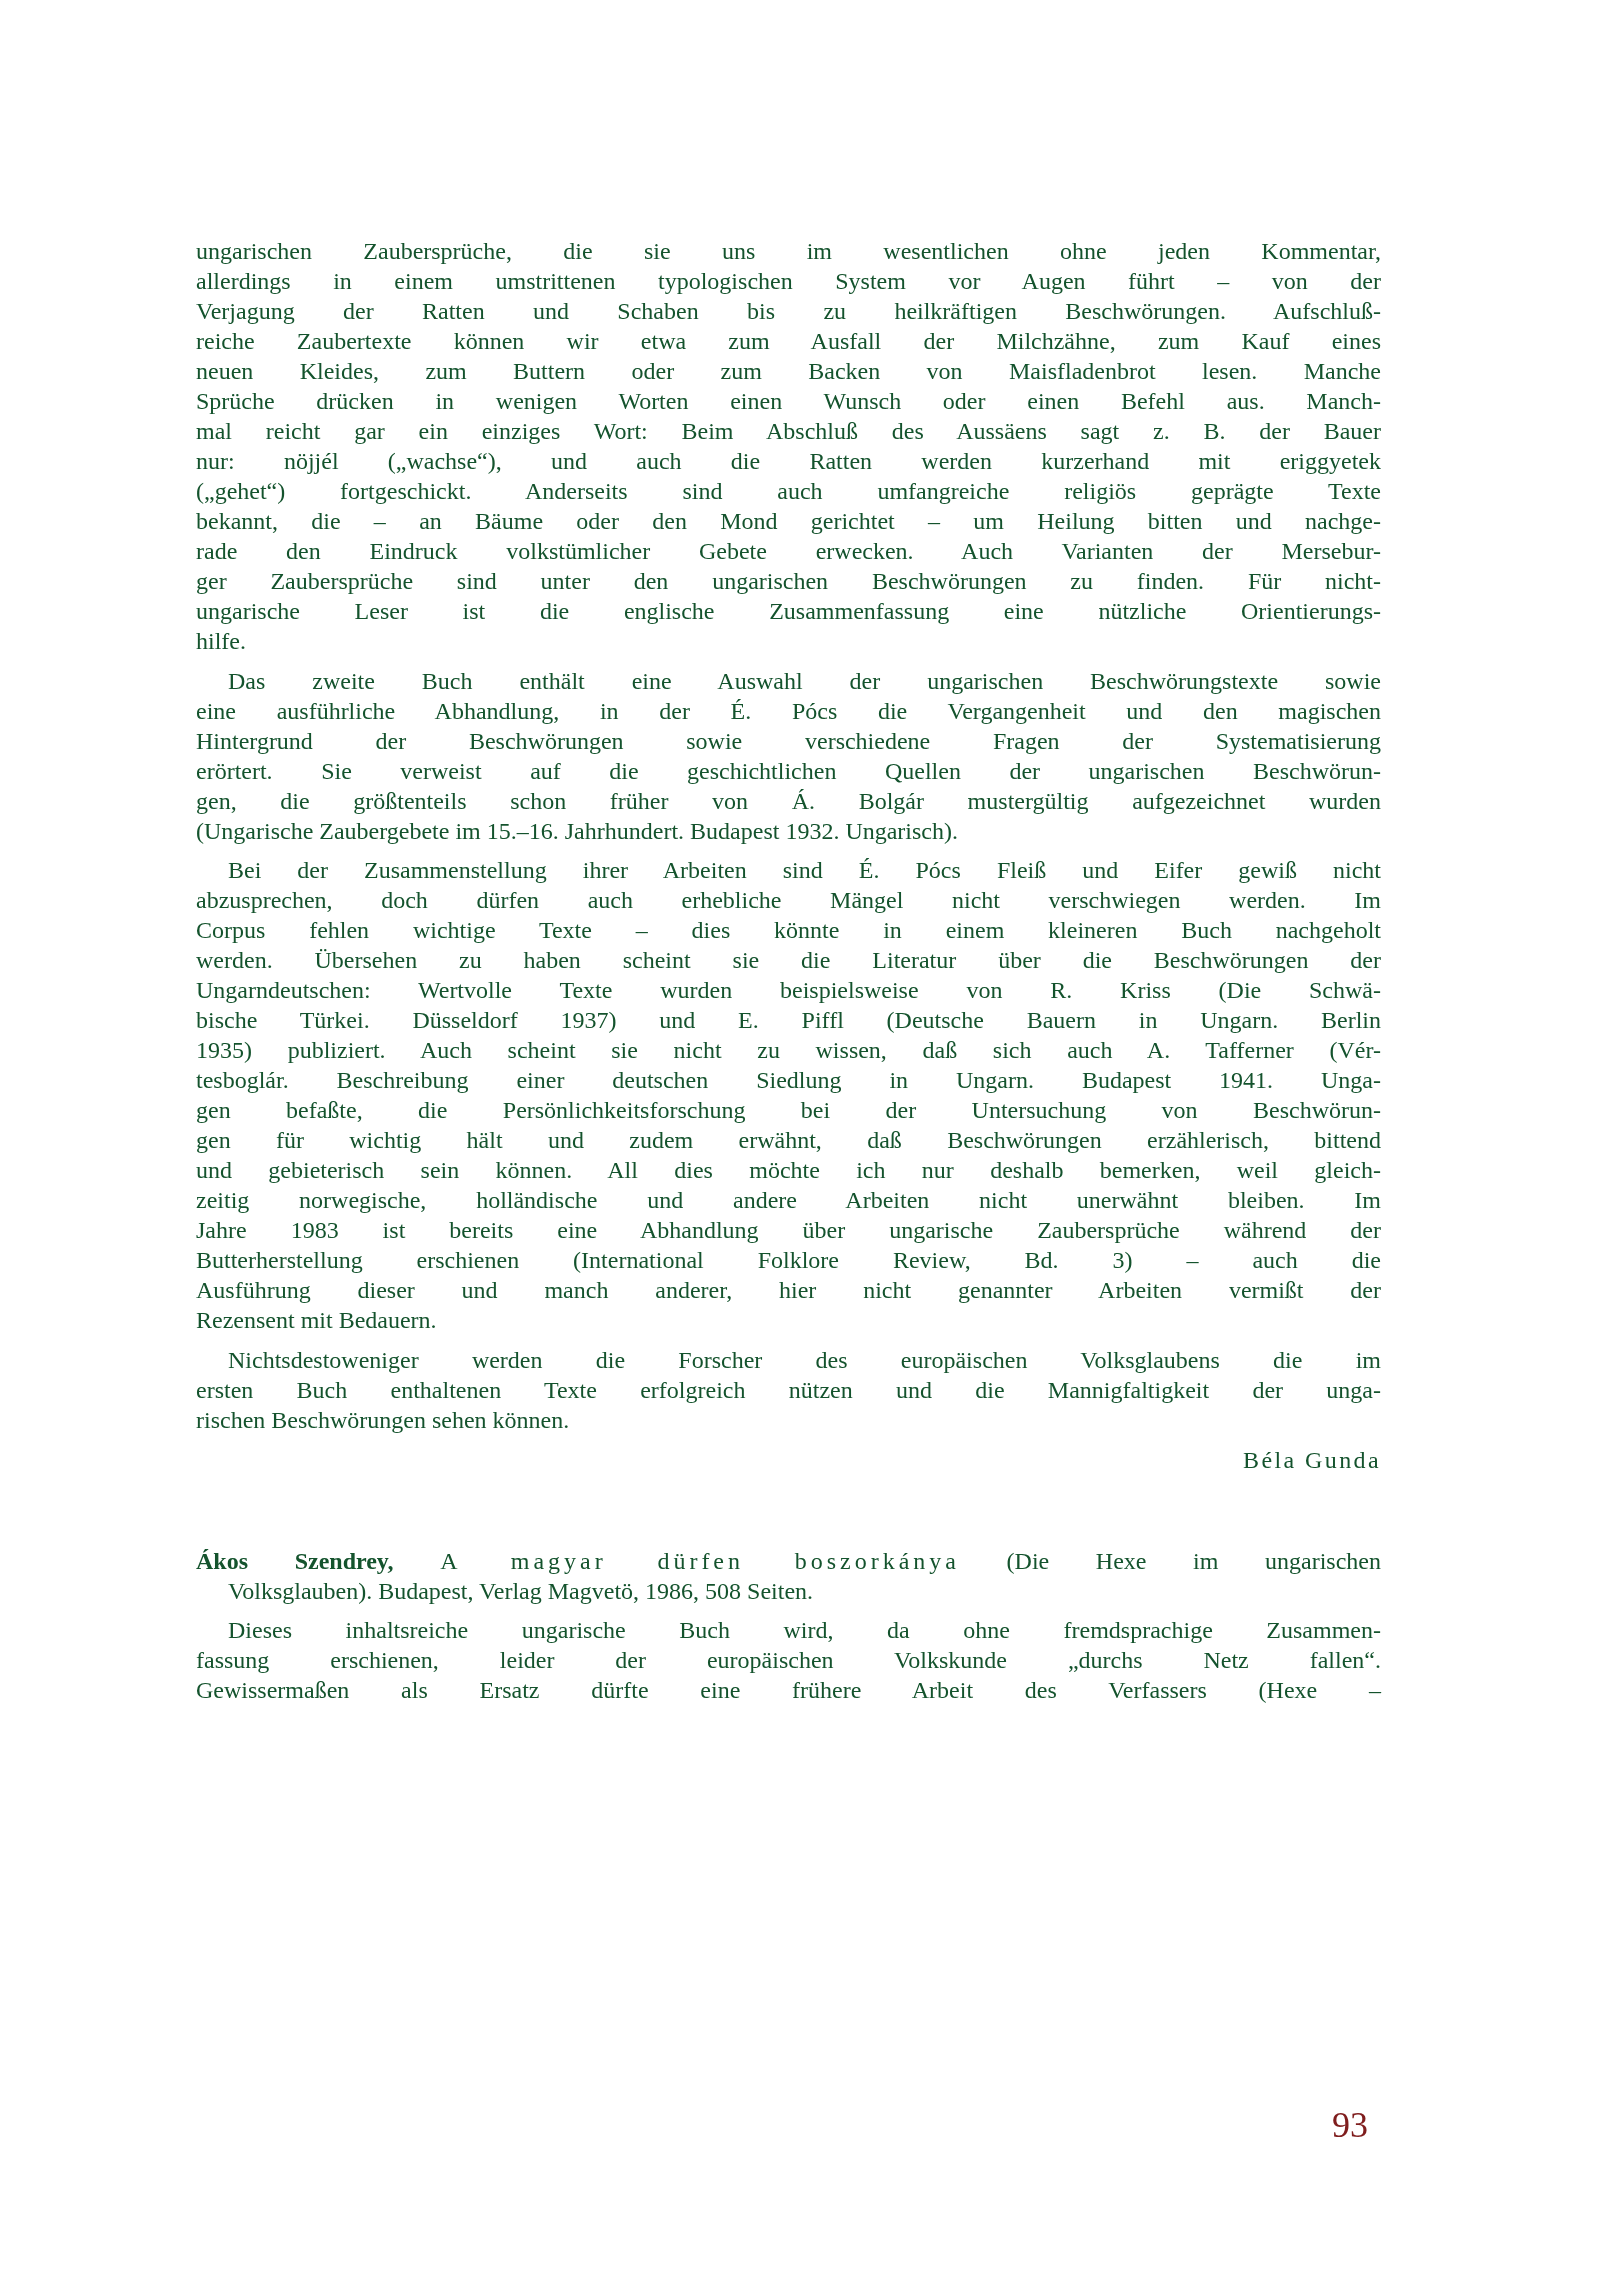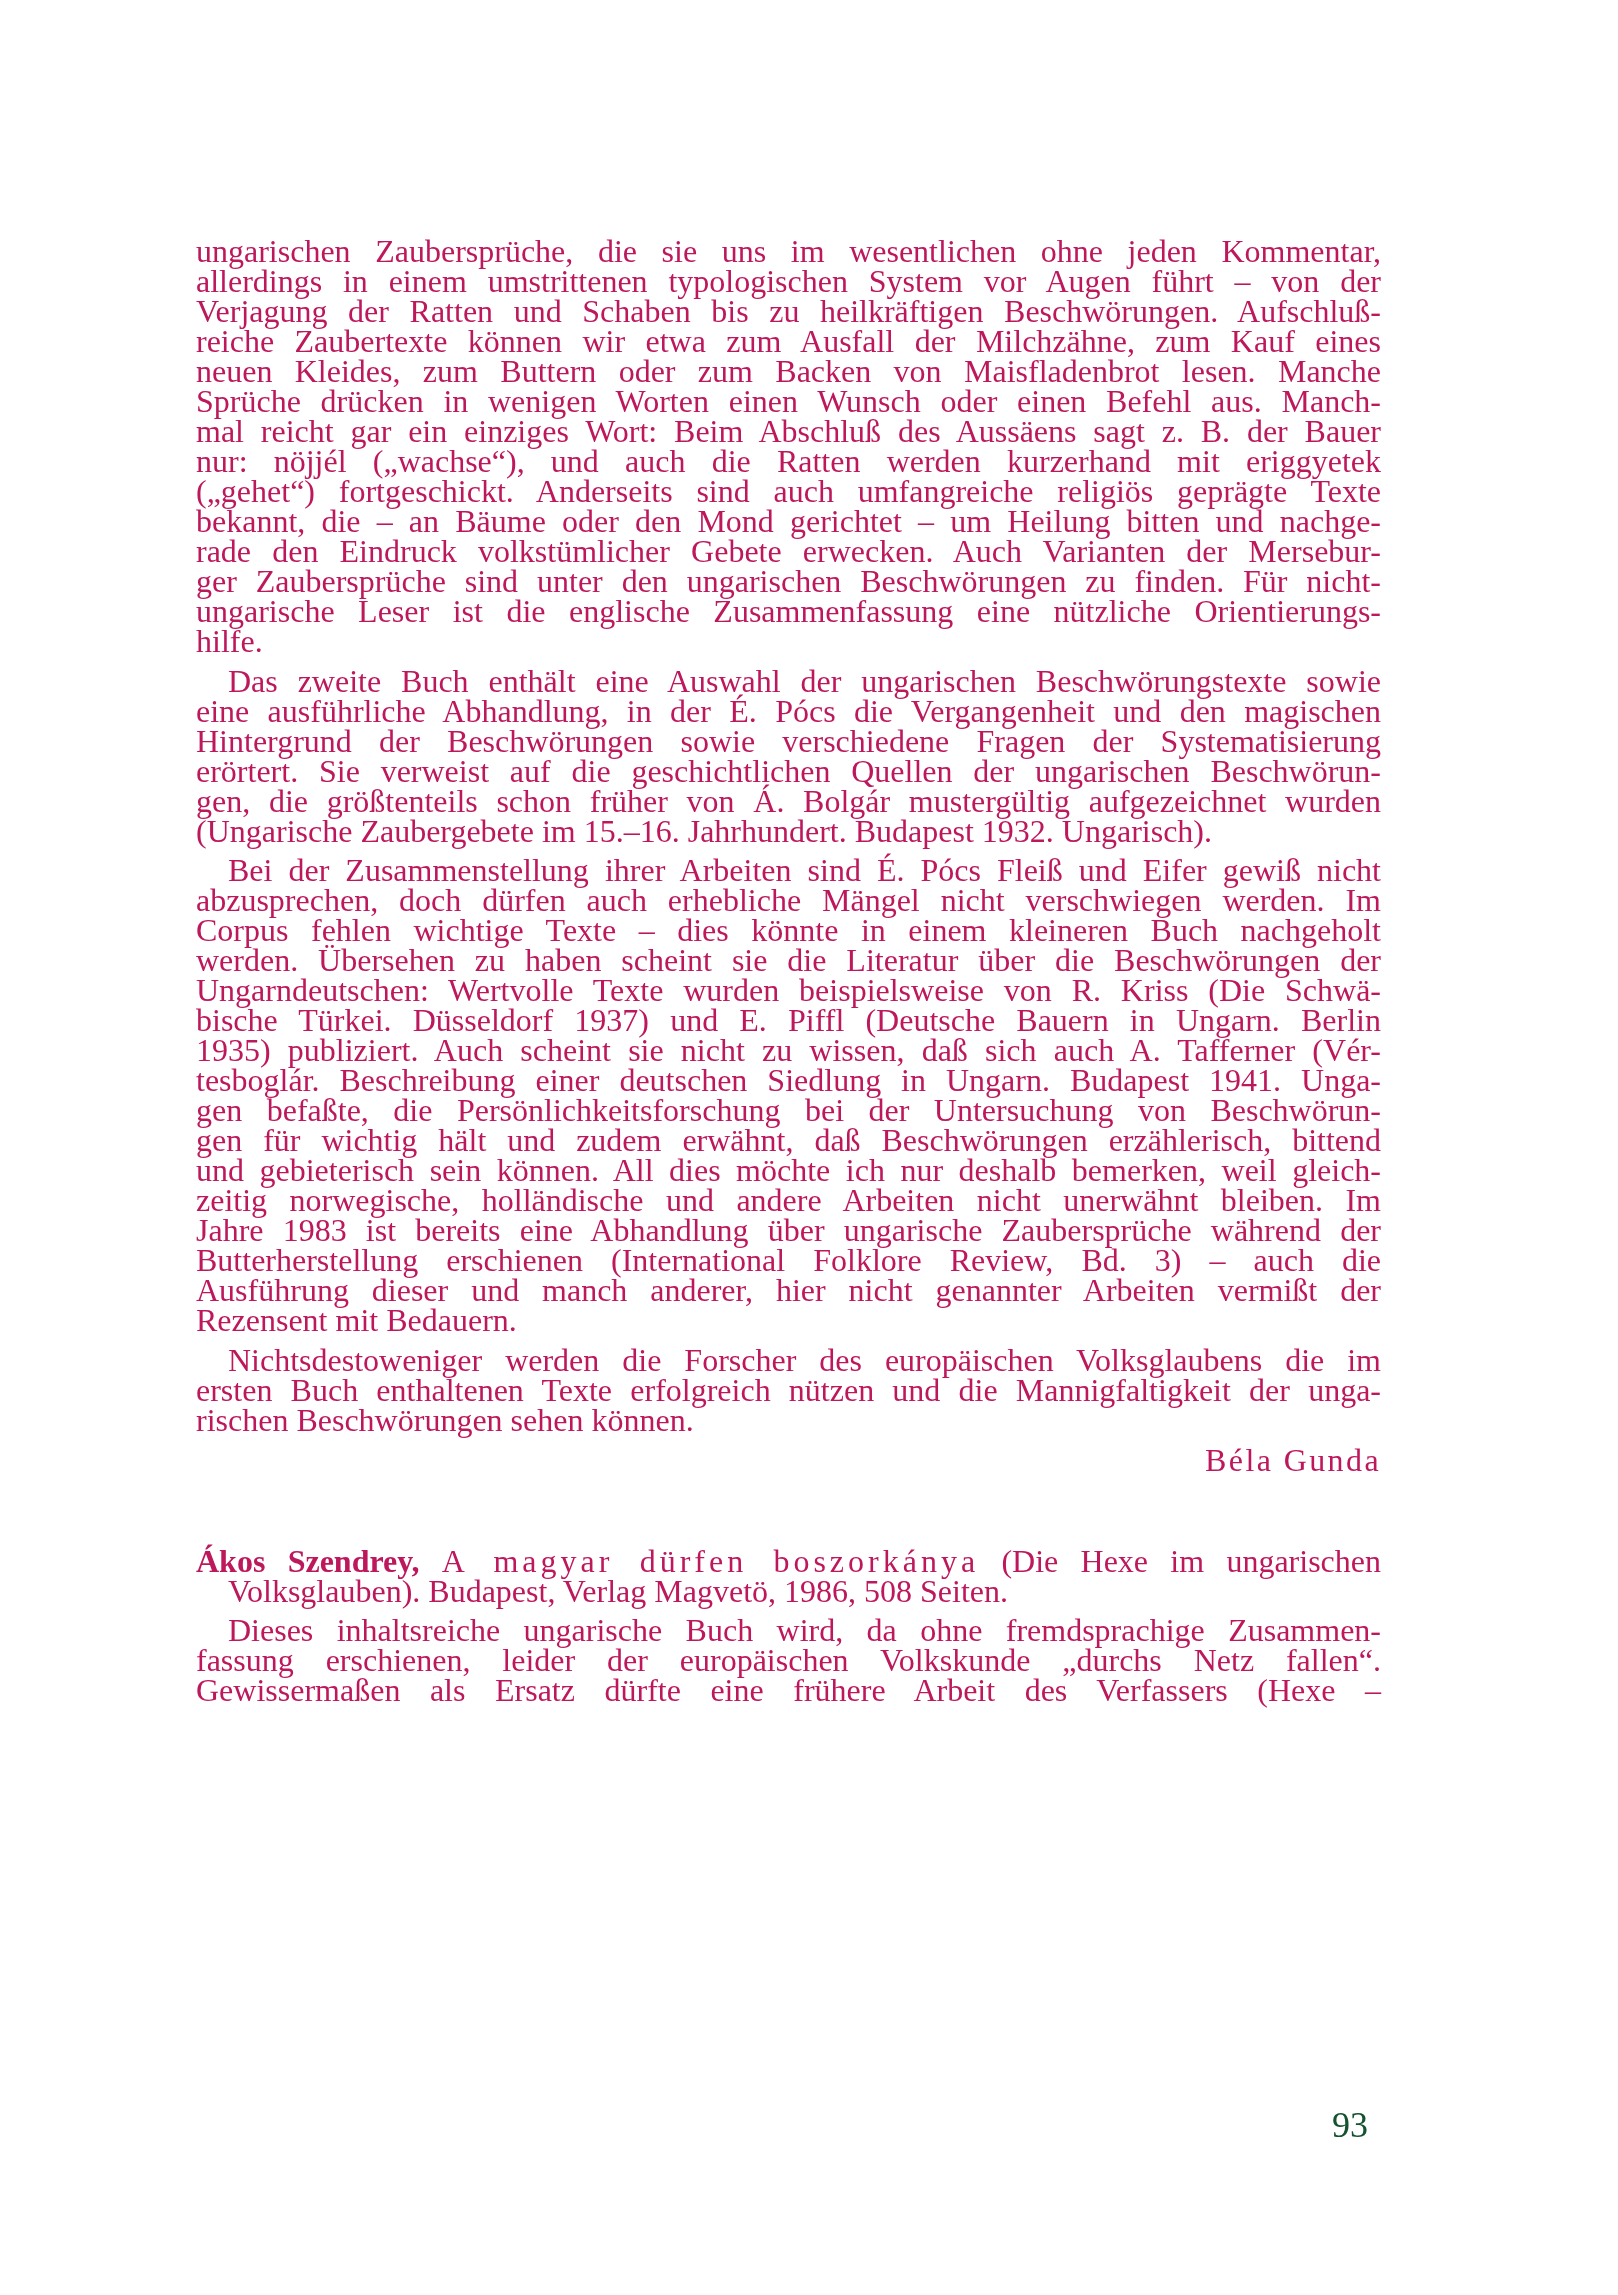--- a/index.html
+++ b/index.html
@@ -3,23 +3,23 @@
 <meta charset="utf-8">
 <style>
   html, body { margin: 0; padding: 0; background: #ffffff; }
   body { width: 1618px; height: 2295px; position: relative; overflow: hidden; }
   .page {
     position: absolute;
     left: 196px;
     top: 236px;
     width: 1185px;
     font-family: "Liberation Serif", "DejaVu Serif", serif;
-    font-size: 32px;
+    font-size: 24px;
     line-height: 30px;
-    color: #be185d;
+    color: #14532d;
   }
   .line {
     display: block;
     white-space: nowrap;
     text-align: justify;
     text-align-last: justify;
     height: 30px;
   }
   .line.last { text-align-last: left; }
   .line.indent { padding-left: 32px; }
@@ -33,21 +33,21 @@
   }
   .review-head { margin-top: 71px; margin-bottom: 9.7px; }
   .author { font-weight: bold; }
   .spaced { letter-spacing: 4px; }
   .page-number {
     position: absolute;
     left: 1332px;
     top: 2104px;
     font-family: "Liberation Serif", "DejaVu Serif", serif;
     font-size: 36px;
-    color: #14532d;
+    color: #7f1d1d;
   }
 </style>
 </head>
 <body>
 
 <div class="page">
 
   <div class="para">
     <span class="line">ungarischen Zaubersprüche, die sie uns im wesentlichen ohne jeden Kommentar,</span>
     <span class="line">allerdings in einem umstrittenen typologischen System vor Augen führt – von der</span>

